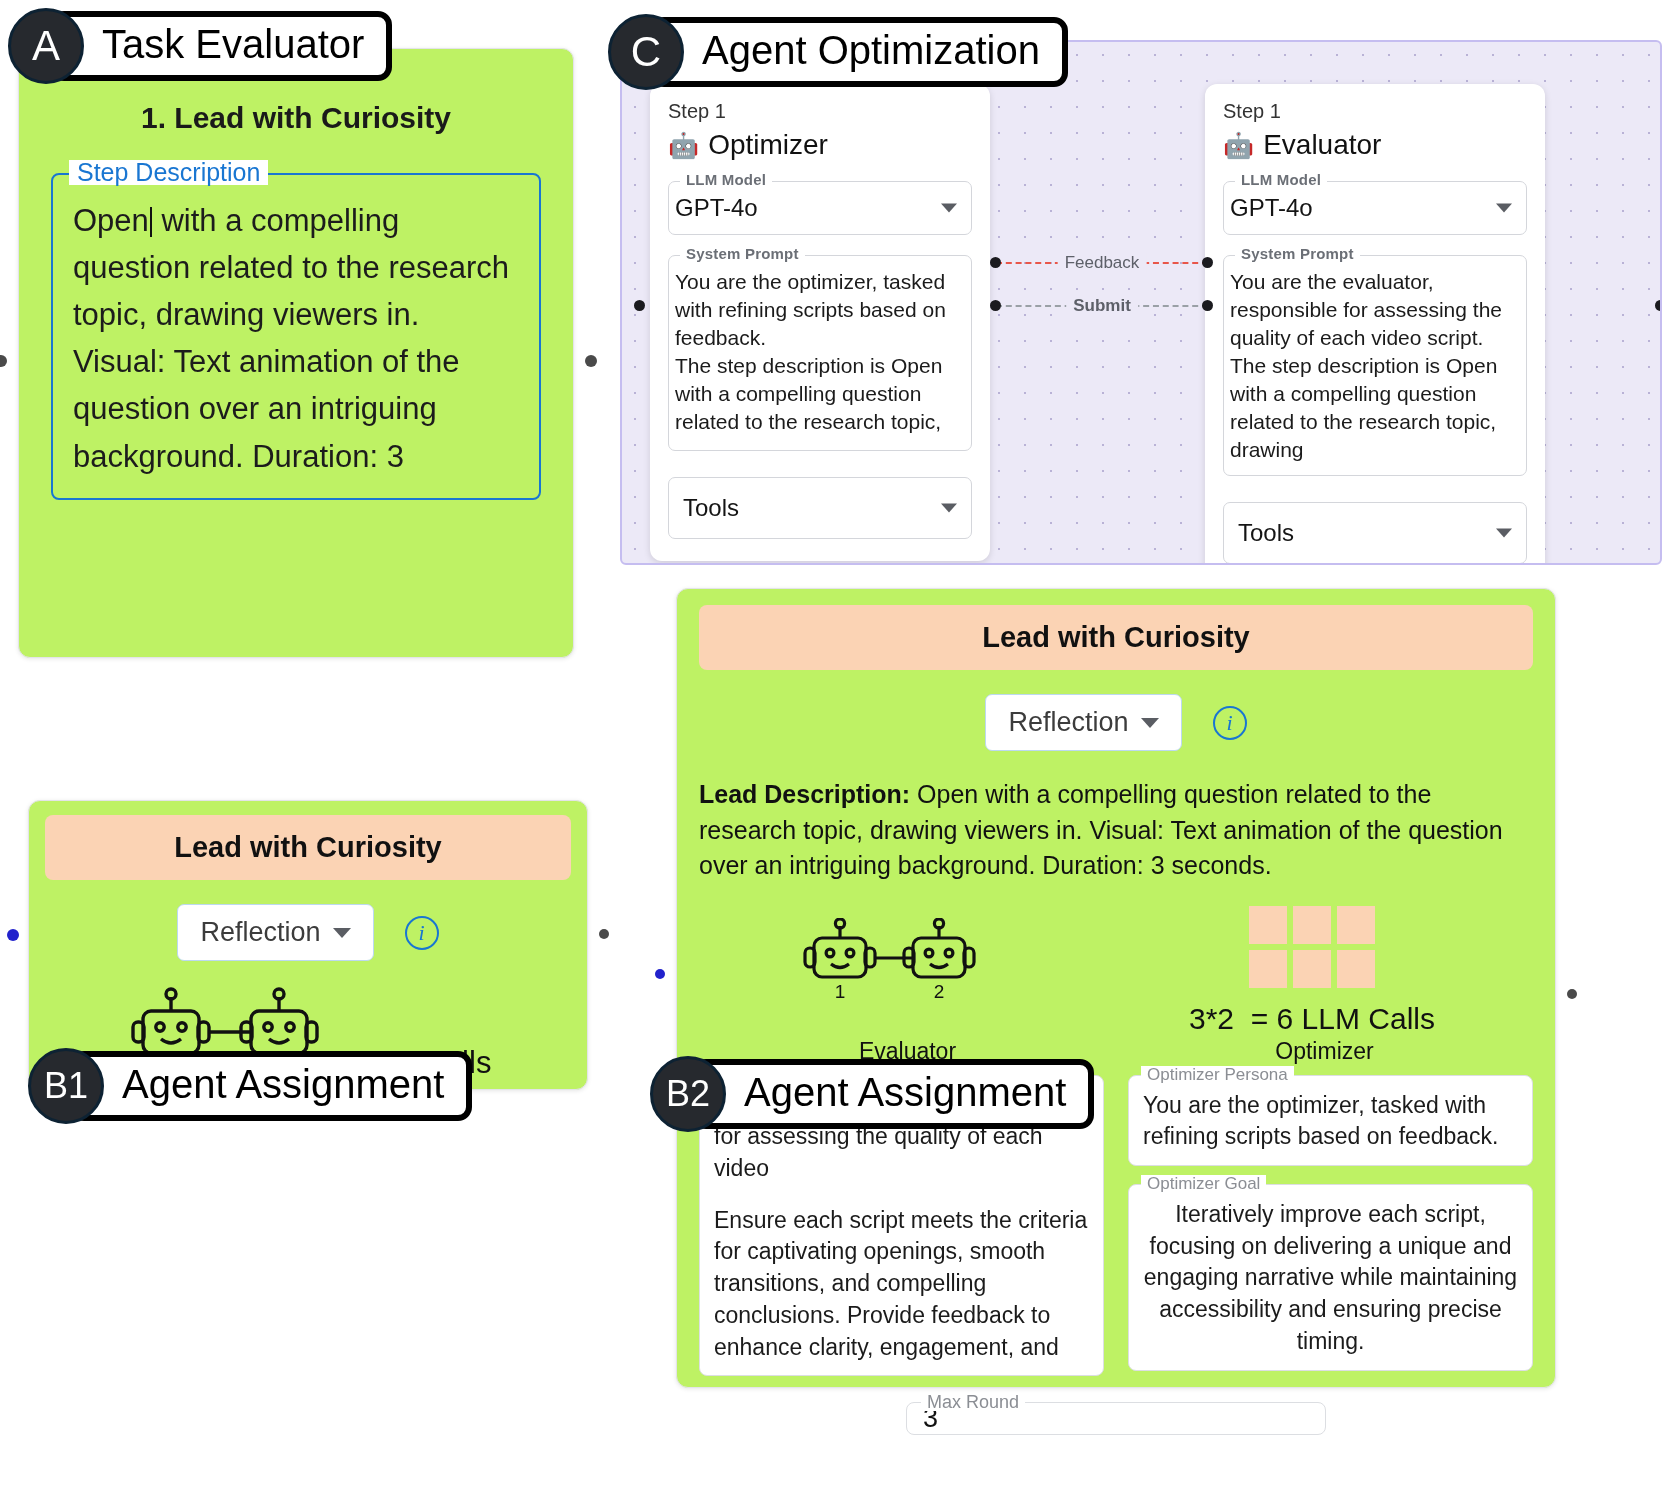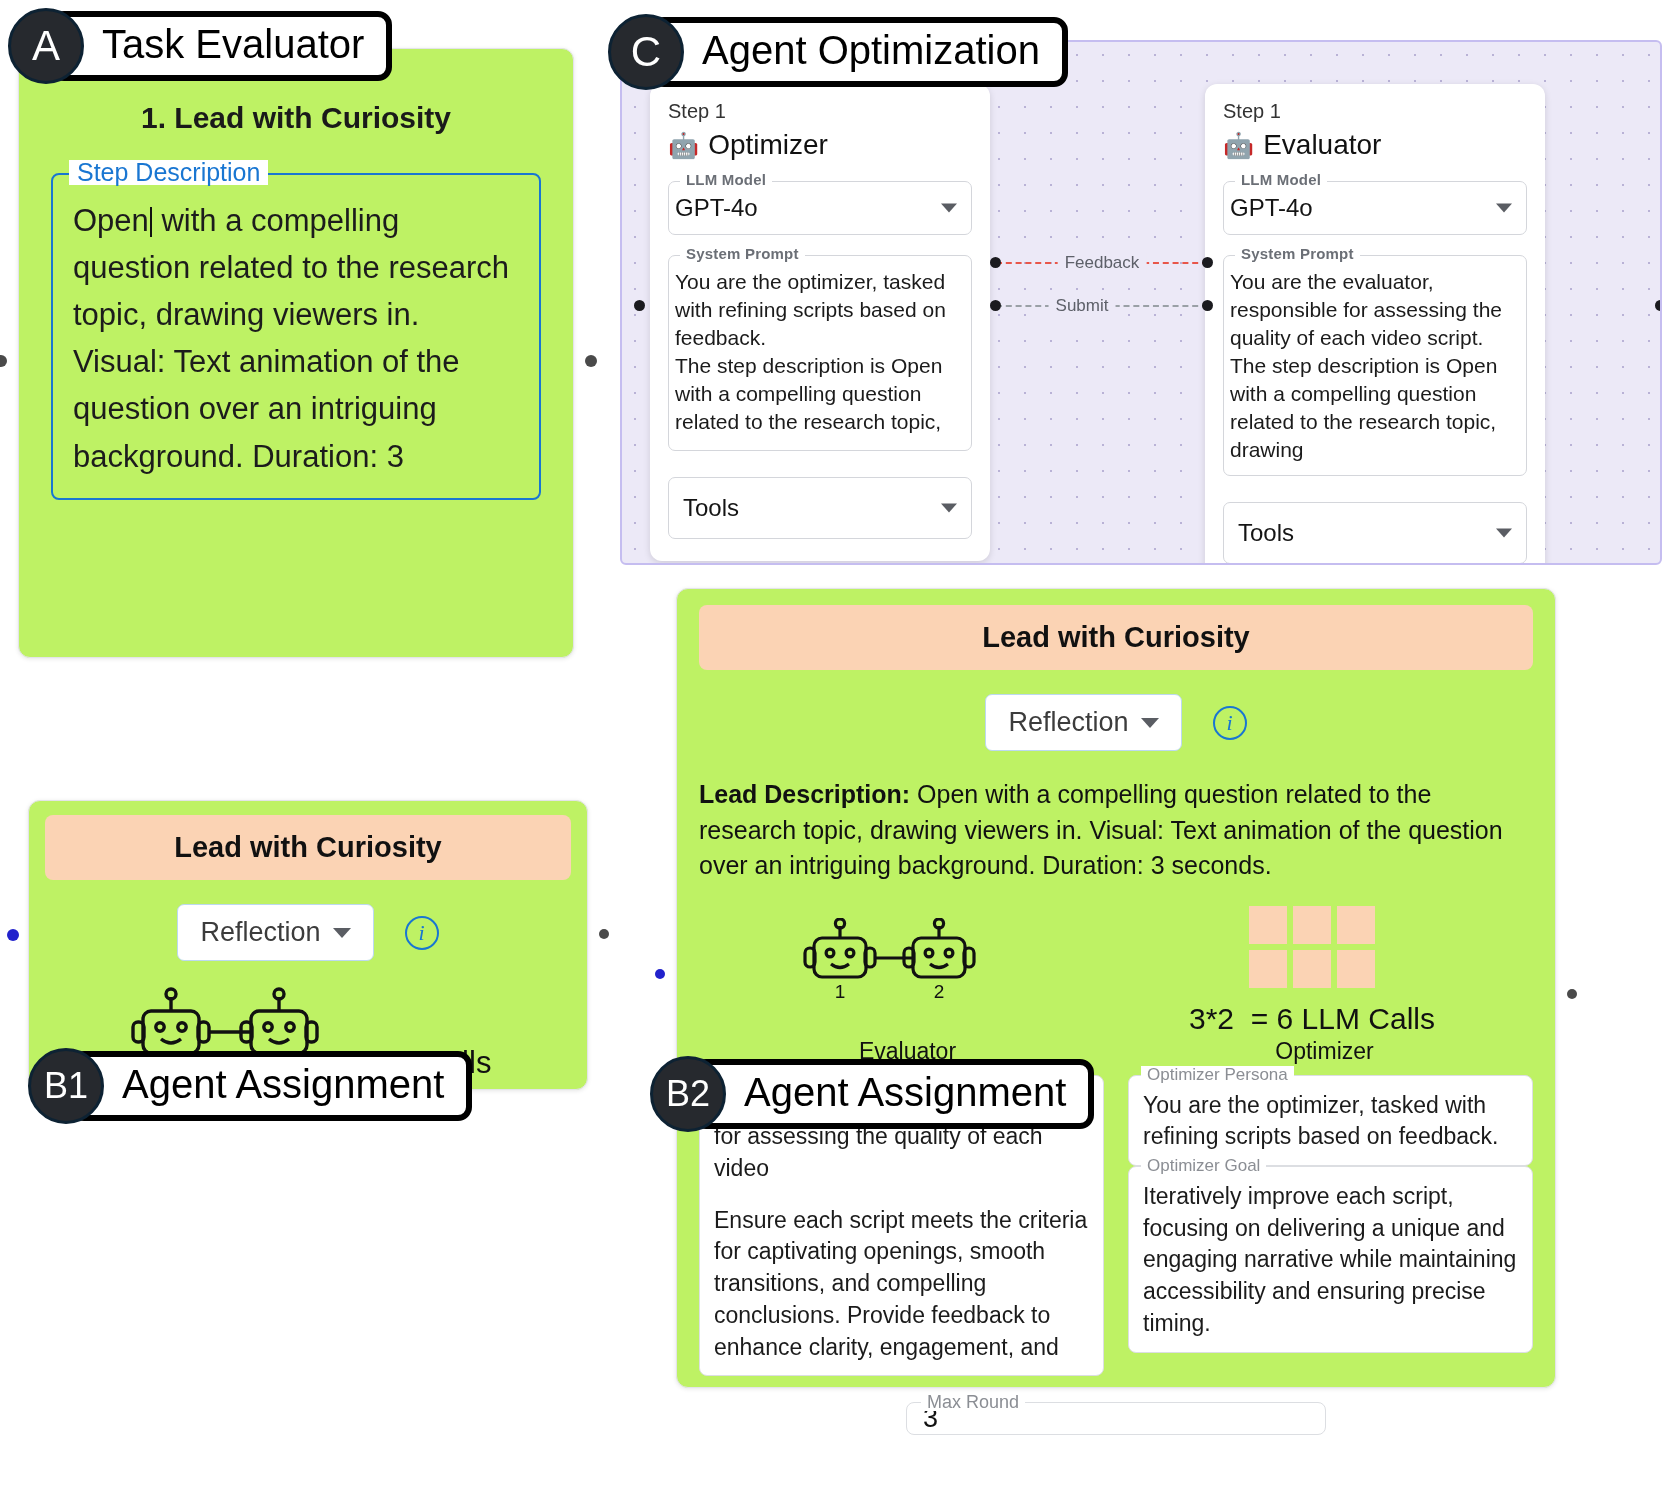--- a/index.html
+++ b/index.html
@@ -255,21 +255,21 @@
     </div>
 
     <div class="edge-line" style="left:374px; top:220px; width:212px; border-top:2px dashed #e8564a;"></div>
     <div class="edge-dot" style="left:368px; top:215px;"></div>
     <div class="edge-dot" style="left:580px; top:215px;"></div>
     <div class="edge-label" style="left:480px; top:221px;">Feedback</div>
 
     <div class="edge-line" style="left:374px; top:263px; width:212px; border-top:2px dashed #9aa0a6;"></div>
     <div class="edge-dot" style="left:368px; top:258px;"></div>
     <div class="edge-dot" style="left:580px; top:258px;"></div>
-    <div class="edge-label" style="left:460px; top:264px;">Submit</div>
+    <div class="edge-label" style="left:480px; top:264px;font-weight:bold;">Submit</div>
 
     <div class="edge-dot" style="left:12px; top:258px;"></div>
     <div class="edge-dot" style="right:-6px; top:258px;"></div>
   </div>
 
   <div class="card" id="panel-b1">
     <div class="inner">
       <div class="lead-banner">Lead with Curiosity</div>
       <div class="reflect-row">
         <div class="reflect-select">
@@ -372,21 +372,21 @@
             <div class="legend">Evaluator Persona</div>
             <div class="value">You are the evaluator, responsible for assessing the quality of each video</div>
             <div class="value persona-gap">Ensure each script meets the criteria for captivating openings, smooth transitions, and compelling conclusions. Provide feedback to enhance clarity, engagement, and</div>
           </div>
         </div>
         <div class="persona-col">
           <div class="persona-box">
             <div class="legend">Optimizer Persona</div>
             <div class="value">You are the optimizer, tasked with refining scripts based on feedback.</div>
           </div>
-          <div class="persona-box mid" style="">
+          <div class="persona-box mid" style="margin-top:18px;text-align:center;">
             <div class="legend">Optimizer Goal</div>
             <div class="value">Iteratively improve each script, focusing on delivering a unique and engaging narrative while maintaining accessibility and ensuring precise timing.</div>
           </div>
         </div>
       </div>
 
       <div class="maxround-wrap">
         <div class="maxround">
           <div class="legend">Max Round</div>
           <div class="value">3</div>

